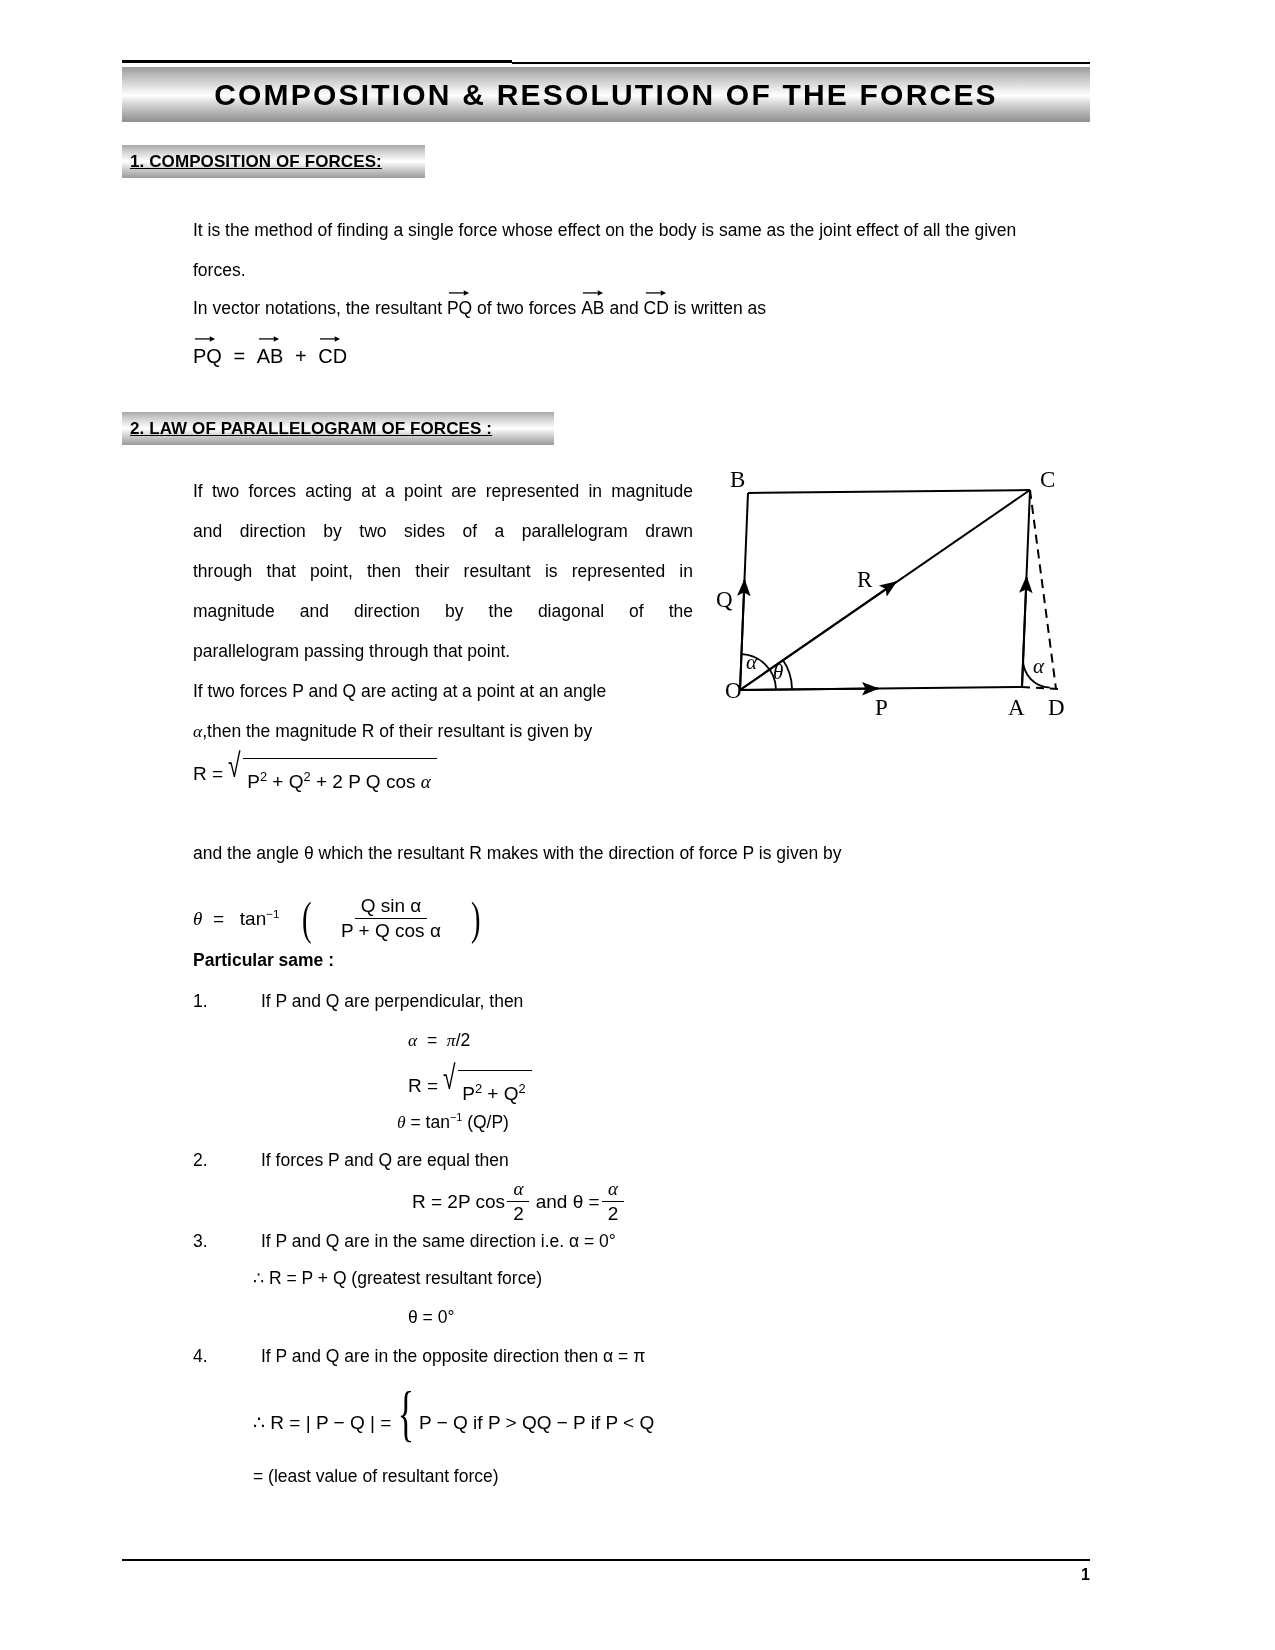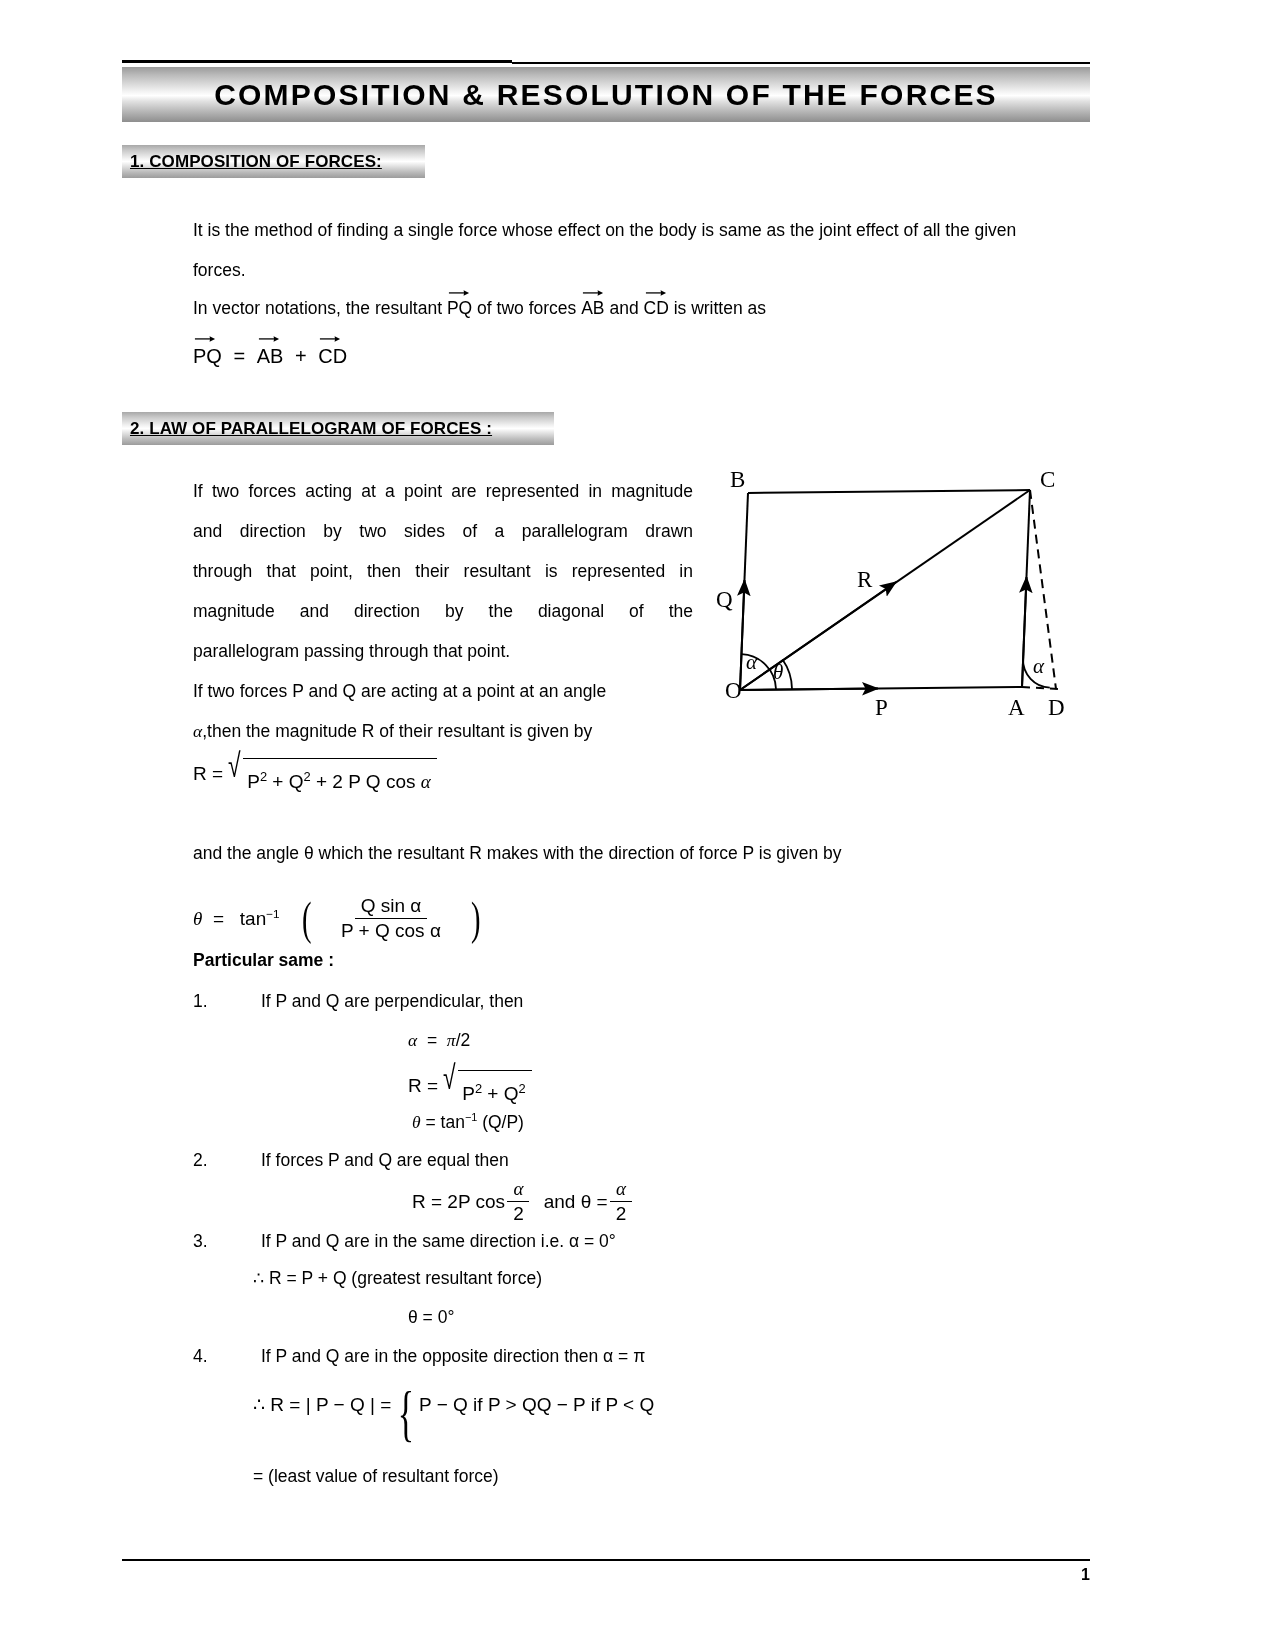--- a/index.html
+++ b/index.html
@@ -307,46 +307,46 @@
   <div class="body-text" style="left:193px; top:993px;">1.</div>
   <div class="body-text" style="left:261px; top:993px;">If P and Q are perpendicular, then</div>
   <div class="body-text" style="left:408px; top:1032px;"><span class="greek">α</span>&nbsp; = &nbsp;<span class="greek">π</span>/2</div>
   <div class="body-text" style="left:408px; top:1070px; font-size:19px; white-space:nowrap;">
     <span>R =</span>
     <span class="sqrt">
       <span class="sqrt-sign">√</span>
       <span class="sqrt-body">P<sup class="exp">2</sup> + Q<sup class="exp">2</sup></span>
     </span>
   </div>
-  <div class="body-text" style="left:412px; top:1112px;"><span class="greek">θ</span> = tan<sup class="nexp">−1</sup> (Q/P)</div>
+  <div class="body-text" style="left:397px; top:1112px;"><span class="greek">θ</span> = tan<sup class="nexp">−1</sup> (Q/P)</div>
 
   <div class="body-text" style="left:193px; top:1152px;">2.</div>
   <div class="body-text" style="left:261px; top:1152px;">If forces P and Q are equal then</div>
   <div class="body-text" style="left:412px; top:1178px; font-size:19px; display:flex; align-items:center; white-space:nowrap;">
     <span>R = 2P cos</span>
     <span class="frac">
       <span class="num greek">α</span>
       <span class="den">2</span>
     </span>
-    <span style="margin-left:12px">and θ =</span>
+    <span style="margin-left:4px">and θ =</span>
     <span class="frac">
       <span class="num greek">α</span>
       <span class="den">2</span>
     </span>
   </div>
 
   <div class="body-text" style="left:193px; top:1233px;">3.</div>
   <div class="body-text" style="left:261px; top:1233px;">If P and Q are in the same direction i.e. α = 0°</div>
   <div class="body-text" style="left:253px; top:1270px;">∴ R = P + Q (greatest resultant force)</div>
   <div class="body-text" style="left:408px; top:1309px;">θ = 0°</div>
 
   <div class="body-text" style="left:193px; top:1348px;">4.</div>
   <div class="body-text" style="left:261px; top:1348px;">If P and Q are in the opposite direction then α = π</div>
 
-  <div class="body-text" style="left:253px; top:1395px; font-size:19px; display:flex; align-items:flex-start; white-space:nowrap;">
+  <div class="body-text" style="left:253px; top:1395px; font-size:19px; display:flex; align-items:flex-end; white-space:nowrap;">
     <span>∴ R = | P − Q | =</span>
     <span class="brace-big">{</span>
     <span style="display:inline-flex; margin-left:-2px;">
       <span>P − Q   if   P &gt; Q</span>
       <span>Q − P   if   P &lt; Q</span>
     </span>
   </div>
 
   <div class="body-text" style="left:253px; top:1468px;">= (least value of resultant force)</div>
 

